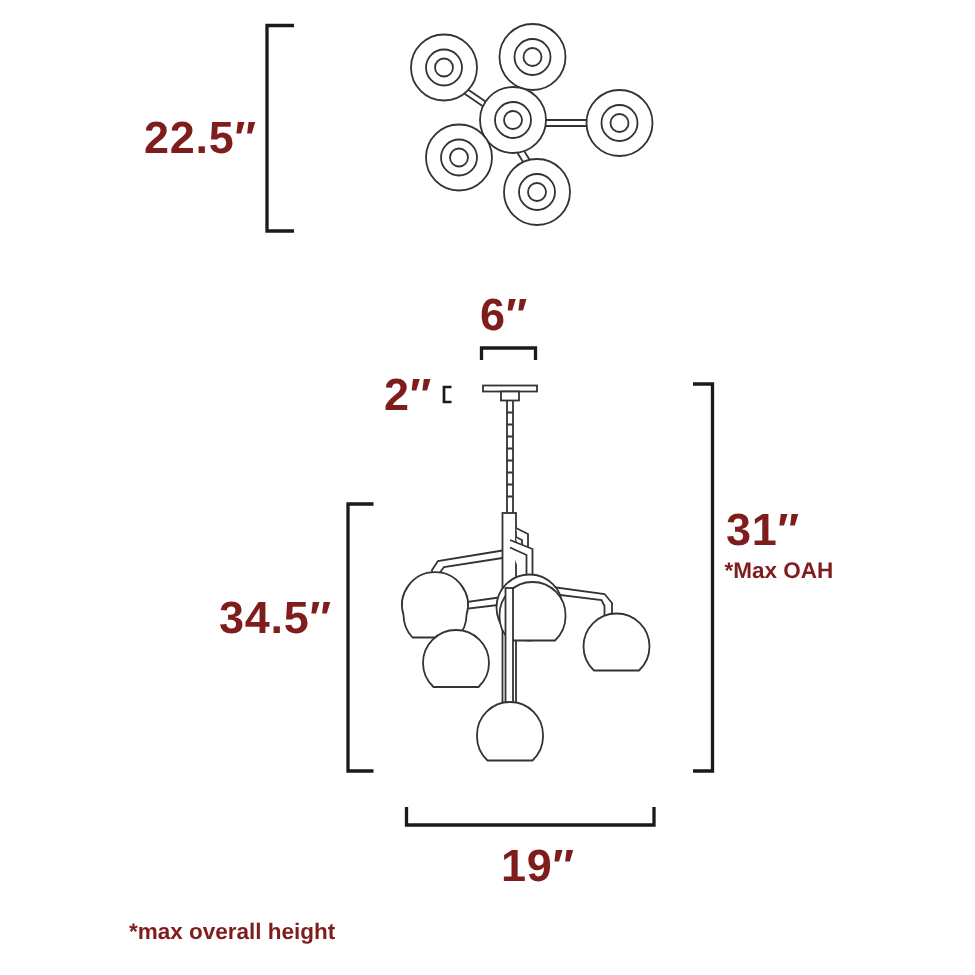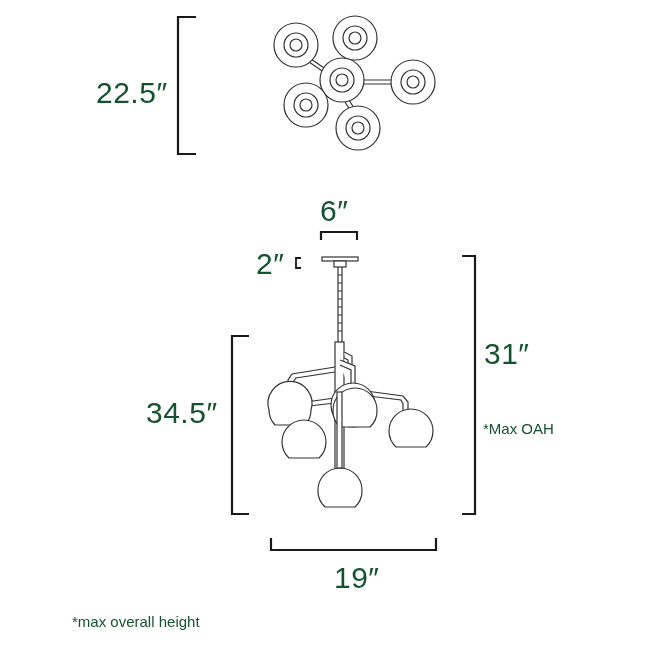--- a/index.html
+++ b/index.html
@@ -1,18 +1,18 @@
 <!DOCTYPE html>
 <html><head>
 <meta charset="utf-8">
 <style>
   html, body { margin:0; padding:0; background:#ffffff; }
   body { width:650px; height:650px; position:relative; overflow:hidden;
          font-family:"Liberation Sans", sans-serif; color:#111; }
-  .lbl { position:absolute; white-space:nowrap; color:#14532d; }
+  .lbl { position:absolute; white-space:nowrap; color:#7f1d1d;font-weight:bold; }
   .big { font-size:30px; letter-spacing:0.5px; }
   .small { font-size:15px; }
   svg { position:absolute; left:0; top:0; }
 </style>
 </head>
 <body>
 
 <svg width="650" height="650" viewBox="0 0 650 650">
   <g fill="none" stroke="#1a1a1a" stroke-width="2.2">
 
@@ -98,15 +98,15 @@
     <path d="M318 490 A22 22 0 1 1 362 490 A22 22 0 0 1 355 507 L325 507 A22 22 0 0 1 318 490 Z"></path>
     <rect x="337" y="392" width="5" height="76" fill="#fff"></rect>
   </g>
 </svg>
 
 <div class="lbl big" style="left:96px; top:76px;">22.5″</div>
 <div class="lbl big" style="left:320px; top:194px;">6″</div>
 <div class="lbl big" style="left:256px; top:247px;">2″</div>
 <div class="lbl big" style="left:146px; top:396px;">34.5″</div>
 <div class="lbl big" style="left:484px; top:337px;">31″</div>
-<div class="lbl small" style="left:483px; top:372px;margin-top:48px;">*Max OAH</div>
+<div class="lbl small" style="left:483px; top:372px;">*Max OAH</div>
 <div class="lbl big" style="left:334px; top:561px;">19″</div>
-<div class="lbl small" style="left:72px; top:613px;">*max overall height</div>
+<div class="lbl small" style="left:86px; top:613px;">*max overall height</div>
 
 </body></html>

